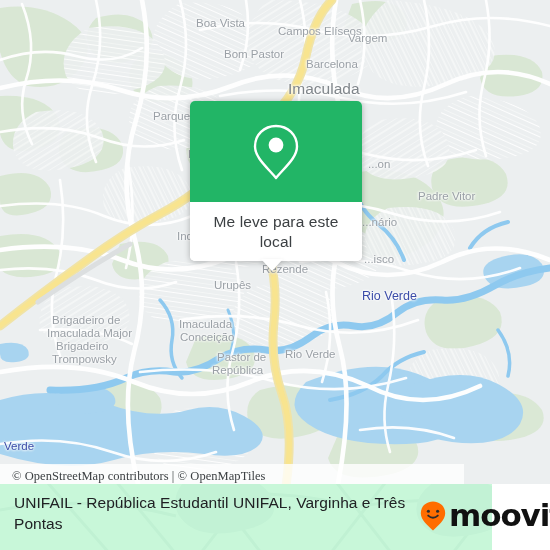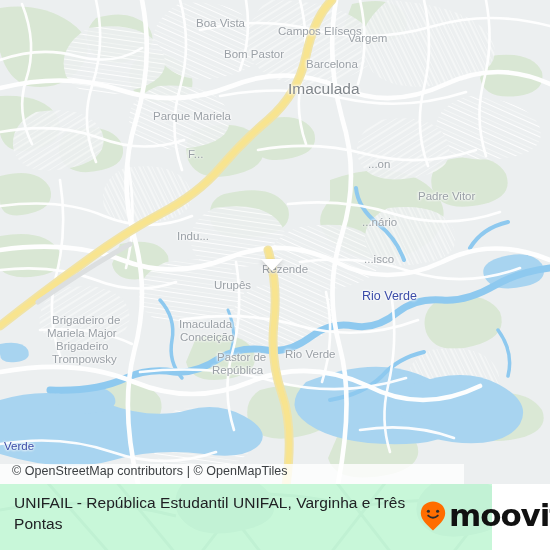--- a/index.html
+++ b/index.html
@@ -50,22 +50,23 @@
     border-right:11px solid transparent;
     border-top:12px solid #ffffff;
     z-index:41;
     filter:drop-shadow(0 2px 2px rgba(0,0,0,.18));
   }
 
   
   .attrib{
     position:absolute;left:0;top:464px;width:464px;height:20px;
     background:rgba(255,255,255,.80);
-    display:flex;align-items:flex-start;
+    display:flex;align-items:flex-end;
     z-index:30;
+    font-family:Liberation Serif, serif;
   }
   .attrib span{
     font-size:12.5px;color:#3c4043;padding-left:12px;letter-spacing:.05px;
   }
 
   
   .footer{
     position:absolute;left:0;top:484px;width:492px;height:66px;
     background:#86efac;overflow:hidden;
   }
@@ -241,33 +242,44 @@
         <div style="position: absolute; white-space: nowrap; pointer-events: none; left: 188px; top: 148px; font-size: 11.5px; color: rgb(154, 160, 166); font-family: &quot;Liberation Sans&quot;, &quot;DejaVu Sans&quot;, sans-serif; text-shadow: rgb(255, 255, 255) 0px 0px 3px, rgb(255, 255, 255) 0px 0px 3px, rgb(255, 255, 255) 0px 0px 3px;">F...</div>
         <div style="position: absolute; white-space: nowrap; pointer-events: none; left: 368px; top: 158px; font-size: 11.5px; color: rgb(154, 160, 166); font-family: &quot;Liberation Sans&quot;, &quot;DejaVu Sans&quot;, sans-serif; text-shadow: rgb(255, 255, 255) 0px 0px 3px, rgb(255, 255, 255) 0px 0px 3px, rgb(255, 255, 255) 0px 0px 3px;">...on</div>
         <div style="position: absolute; white-space: nowrap; pointer-events: none; left: 418px; top: 190px; font-size: 11.5px; color: rgb(154, 160, 166); font-family: &quot;Liberation Sans&quot;, &quot;DejaVu Sans&quot;, sans-serif; text-shadow: rgb(255, 255, 255) 0px 0px 3px, rgb(255, 255, 255) 0px 0px 3px, rgb(255, 255, 255) 0px 0px 3px;">Padre Vitor</div>
         <div style="position: absolute; white-space: nowrap; pointer-events: none; left: 177px; top: 230px; font-size: 11.5px; color: rgb(154, 160, 166); font-family: &quot;Liberation Sans&quot;, &quot;DejaVu Sans&quot;, sans-serif; text-shadow: rgb(255, 255, 255) 0px 0px 3px, rgb(255, 255, 255) 0px 0px 3px, rgb(255, 255, 255) 0px 0px 3px;">Indu...</div>
         <div style="position: absolute; white-space: nowrap; pointer-events: none; left: 362px; top: 216px; font-size: 11.5px; color: rgb(154, 160, 166); font-family: &quot;Liberation Sans&quot;, &quot;DejaVu Sans&quot;, sans-serif; text-shadow: rgb(255, 255, 255) 0px 0px 3px, rgb(255, 255, 255) 0px 0px 3px, rgb(255, 255, 255) 0px 0px 3px;">...nário</div>
         <div style="position: absolute; white-space: nowrap; pointer-events: none; left: 364px; top: 253px; font-size: 11.5px; color: rgb(154, 160, 166); font-family: &quot;Liberation Sans&quot;, &quot;DejaVu Sans&quot;, sans-serif; text-shadow: rgb(255, 255, 255) 0px 0px 3px, rgb(255, 255, 255) 0px 0px 3px, rgb(255, 255, 255) 0px 0px 3px;">...isco</div>
         <div style="position: absolute; white-space: nowrap; pointer-events: none; left: 262px; top: 263px; font-size: 11.5px; color: rgb(154, 160, 166); font-family: &quot;Liberation Sans&quot;, &quot;DejaVu Sans&quot;, sans-serif; text-shadow: rgb(255, 255, 255) 0px 0px 3px, rgb(255, 255, 255) 0px 0px 3px, rgb(255, 255, 255) 0px 0px 3px;">Rezende</div>
         <div style="position: absolute; white-space: nowrap; pointer-events: none; left: 214px; top: 279px; font-size: 11.5px; color: rgb(154, 160, 166); font-family: &quot;Liberation Sans&quot;, &quot;DejaVu Sans&quot;, sans-serif; text-shadow: rgb(255, 255, 255) 0px 0px 3px, rgb(255, 255, 255) 0px 0px 3px, rgb(255, 255, 255) 0px 0px 3px;">Urupês</div>
         <div style="position: absolute; white-space: nowrap; pointer-events: none; left: 362px; top: 289px; font-size: 12.5px; color: rgb(59, 76, 168); font-family: &quot;Liberation Sans&quot;, &quot;DejaVu Sans&quot;, sans-serif; text-shadow: rgb(255, 255, 255) 0px 0px 3px, rgb(255, 255, 255) 0px 0px 3px, rgb(255, 255, 255) 0px 0px 3px;">Rio Verde</div>
         <div style="position: absolute; white-space: nowrap; pointer-events: none; left: 52px; top: 314px; font-size: 11.5px; color: rgb(154, 160, 166); font-family: &quot;Liberation Sans&quot;, &quot;DejaVu Sans&quot;, sans-serif; text-shadow: rgb(255, 255, 255) 0px 0px 3px, rgb(255, 255, 255) 0px 0px 3px, rgb(255, 255, 255) 0px 0px 3px;">Brigadeiro de</div>
-        <div style="position: absolute; white-space: nowrap; pointer-events: none; left: 47px; top: 327px; font-size: 11.5px; color: rgb(154, 160, 166); font-family: &quot;Liberation Sans&quot;, &quot;DejaVu Sans&quot;, sans-serif; text-shadow: rgb(255, 255, 255) 0px 0px 3px, rgb(255, 255, 255) 0px 0px 3px, rgb(255, 255, 255) 0px 0px 3px;">Mariela Major</div>
+        <div style="position: absolute; white-space: nowrap; pointer-events: none; left: 47px; top: 327px; font-size: 11.5px; color: rgb(154, 160, 166); font-family: &quot;Liberation Sans&quot;, &quot;DejaVu Sans&quot;, sans-serif; text-shadow: rgb(255, 255, 255) 0px 0px 3px, rgb(255, 255, 255) 0px 0px 3px, rgb(255, 255, 255) 0px 0px 3px;">Imaculada Major</div>
         <div style="position: absolute; white-space: nowrap; pointer-events: none; left: 56px; top: 340px; font-size: 11.5px; color: rgb(154, 160, 166); font-family: &quot;Liberation Sans&quot;, &quot;DejaVu Sans&quot;, sans-serif; text-shadow: rgb(255, 255, 255) 0px 0px 3px, rgb(255, 255, 255) 0px 0px 3px, rgb(255, 255, 255) 0px 0px 3px;">Brigadeiro</div>
         <div style="position: absolute; white-space: nowrap; pointer-events: none; left: 52px; top: 353px; font-size: 11.5px; color: rgb(154, 160, 166); font-family: &quot;Liberation Sans&quot;, &quot;DejaVu Sans&quot;, sans-serif; text-shadow: rgb(255, 255, 255) 0px 0px 3px, rgb(255, 255, 255) 0px 0px 3px, rgb(255, 255, 255) 0px 0px 3px;">Trompowsky</div>
         <div style="position: absolute; white-space: nowrap; pointer-events: none; left: 179px; top: 318px; font-size: 11.5px; color: rgb(154, 160, 166); font-family: &quot;Liberation Sans&quot;, &quot;DejaVu Sans&quot;, sans-serif; text-shadow: rgb(255, 255, 255) 0px 0px 3px, rgb(255, 255, 255) 0px 0px 3px, rgb(255, 255, 255) 0px 0px 3px;">Imaculada</div>
         <div style="position: absolute; white-space: nowrap; pointer-events: none; left: 180px; top: 331px; font-size: 11.5px; color: rgb(154, 160, 166); font-family: &quot;Liberation Sans&quot;, &quot;DejaVu Sans&quot;, sans-serif; text-shadow: rgb(255, 255, 255) 0px 0px 3px, rgb(255, 255, 255) 0px 0px 3px, rgb(255, 255, 255) 0px 0px 3px;">Conceição</div>
         <div style="position: absolute; white-space: nowrap; pointer-events: none; left: 285px; top: 348px; font-size: 11.5px; color: rgb(154, 160, 166); font-family: &quot;Liberation Sans&quot;, &quot;DejaVu Sans&quot;, sans-serif; text-shadow: rgb(255, 255, 255) 0px 0px 3px, rgb(255, 255, 255) 0px 0px 3px, rgb(255, 255, 255) 0px 0px 3px;">Rio Verde</div>
         <div style="position: absolute; white-space: nowrap; pointer-events: none; left: 217px; top: 351px; font-size: 11.5px; color: rgb(154, 160, 166); font-family: &quot;Liberation Sans&quot;, &quot;DejaVu Sans&quot;, sans-serif; text-shadow: rgb(255, 255, 255) 0px 0px 3px, rgb(255, 255, 255) 0px 0px 3px, rgb(255, 255, 255) 0px 0px 3px;">Pastor de</div>
         <div style="position: absolute; white-space: nowrap; pointer-events: none; left: 212px; top: 364px; font-size: 11.5px; color: rgb(154, 160, 166); font-family: &quot;Liberation Sans&quot;, &quot;DejaVu Sans&quot;, sans-serif; text-shadow: rgb(255, 255, 255) 0px 0px 3px, rgb(255, 255, 255) 0px 0px 3px, rgb(255, 255, 255) 0px 0px 3px;">República</div>
         <div style="position: absolute; white-space: nowrap; pointer-events: none; left: 4px; top: 440px; font-size: 11.5px; color: rgb(59, 76, 168); font-family: &quot;Liberation Sans&quot;, &quot;DejaVu Sans&quot;, sans-serif; text-shadow: rgb(255, 255, 255) 0px 0px 3px, rgb(255, 255, 255) 0px 0px 3px, rgb(255, 255, 255) 0px 0px 3px;">Verde</div>
       </div>
 
     <div class="card-tail"></div>
 
+    <div class="card">
+      <div class="card-top">
+        <svg width="52" height="60" viewBox="0 0 52 60" xmlns="http://www.w3.org/2000/svg">
+          <path d="M26 4 C14 4 5 13 5 24.5 C5 36 18 46 26 56 C34 46 47 36 47 24.5 C47 13 38 4 26 4 Z" fill="none" stroke="#ffffff" stroke-width="2.4" stroke-linejoin="round"></path>
+          <circle cx="26" cy="23" r="7.4" fill="#ffffff"></circle>
+        </svg>
+      </div>
+      <div class="card-body">
+        <span>Me leve para este local</span>
+      </div>
+    </div>
 
     <div class="attrib">
       <span>© OpenStreetMap contributors | © OpenMapTiles</span>
     </div>
   </div>
 
   <div class="footer">
     <svg class="footer-watermark" viewBox="0 0 550 66" preserveAspectRatio="none" xmlns="http://www.w3.org/2000/svg">
       <rect x="0" y="0" width="550" height="66" fill="#ffffff"></rect>
       <g fill="none" stroke="#f1f3f4" stroke-width="3">

